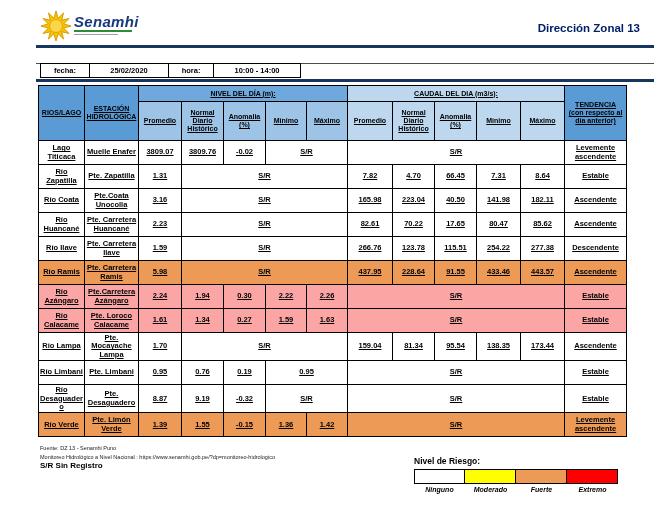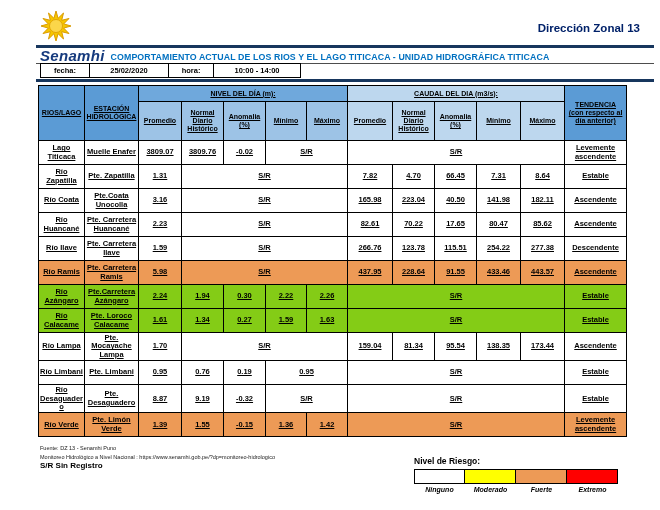--- a/index.html
+++ b/index.html
@@ -1,20 +1,20 @@
 <!DOCTYPE html>
 <html><head>
 <meta charset="utf-8">
 <style>
   html,body{margin:0;padding:0;background:#fff;}
   .page{position:relative;width:660px;height:510px;background:#ffffff;
         font-family:"Liberation Sans",sans-serif;color:#000;overflow:hidden;}
 
   
-  .logo{position:absolute;left:40px;top:10px;display:flex;align-items:flex-start;gap:2px;flex-direction:column;}
+  .logo{position:absolute;left:40px;top:10px;display:flex;align-items:flex-start;gap:2px;}
   .logo-sun{width:32px;height:32px;}
   .logo-textwrap{display:flex;flex-direction:column;margin-top:4px;}
   .logo-word{font-size:15px;font-weight:bold;font-style:italic;color:#163a7d;letter-spacing:.3px;line-height:1;}
   .logo-green{height:2px;width:58px;background:#2e8b3a;margin-top:1px;}
   .logo-gray{height:1px;width:44px;background:#9aa0a6;margin-top:2px;}
   .direction{position:absolute;right:20px;top:22px;font-size:11.5px;font-weight:bold;color:#002169;margin-left:28px;}
   .rule-a{position:absolute;left:36px;right:6px;top:45px;height:3px;background:#17365d;}
   .doc-title{position:absolute;left:0;right:0;top:52px;text-align:center;
              font-size:8.8px;font-weight:bold;color:#0070c0;letter-spacing:.1px;}
   .thinline{position:absolute;left:36px;right:6px;top:63px;height:1px;background:#4d4d4d;}
@@ -30,21 +30,21 @@
         padding:1px;line-height:1.12;word-wrap:break-word;}
   .main thead th{font-size:7px;}
   .hd-dark{background:#5b9bd5;}
   .hd-band{background:#6fa8dc;}
   .hd-mid{background:#9dc3e6;}
   .hd-light{background:#bdd7ee;}
   .main thead tr.band th{height:13px;}
   .main thead tr.subs th{height:36px;}
   .main tbody tr{height:24px;}
   .bg-white td{background:#ffffff;}
-  .bg-yellow td{background:#84cc16;}
+  .bg-yellow td{background:#fca5a5;}
   .bg-orange td{background:#ed9a56;}
 
   
   .fuente{position:absolute;left:40px;top:444px;font-size:5.5px;color:#1a1a1a;line-height:1.55;}
   .sr-note{position:absolute;left:40px;top:461px;font-size:8px;font-weight:bold;}
   .risk{position:absolute;left:414px;top:456px;width:212px;}
   .risk-title{font-size:8.5px;font-weight:bold;margin-bottom:3px;}
   .risk-boxes{display:flex;}
   .risk-box{width:51px;height:15px;border:1px solid #000;border-left-width:0;box-sizing:border-box;}
   .risk-box:first-child{border-left-width:1px;}
@@ -63,21 +63,20 @@
     </svg>
     <div class="logo-textwrap">
       <span class="logo-word">Senamhi</span>
       <span class="logo-green"></span>
       <span class="logo-gray"></span>
     </div>
   </div>
   <div class="direction">Dirección Zonal 13</div>
   <div class="rule-a"></div>
 
-  <div class="doc-title">COMPORTAMIENTO ACTUAL DE LOS RIOS Y EL LAGO TITICACA - UNIDAD HIDROGRÁFICA TITICACA</div>
 
   <div class="thinline"></div>
   <table class="fecha">
     <tbody>
         <tr>
       <td style="width:42px">fecha:</td>
       <td style="width:72px">25/02/2020</td>
       <td style="width:38px">hora:</td>
       <td style="width:80px">10:00 - 14:00</td>
     </tr>

